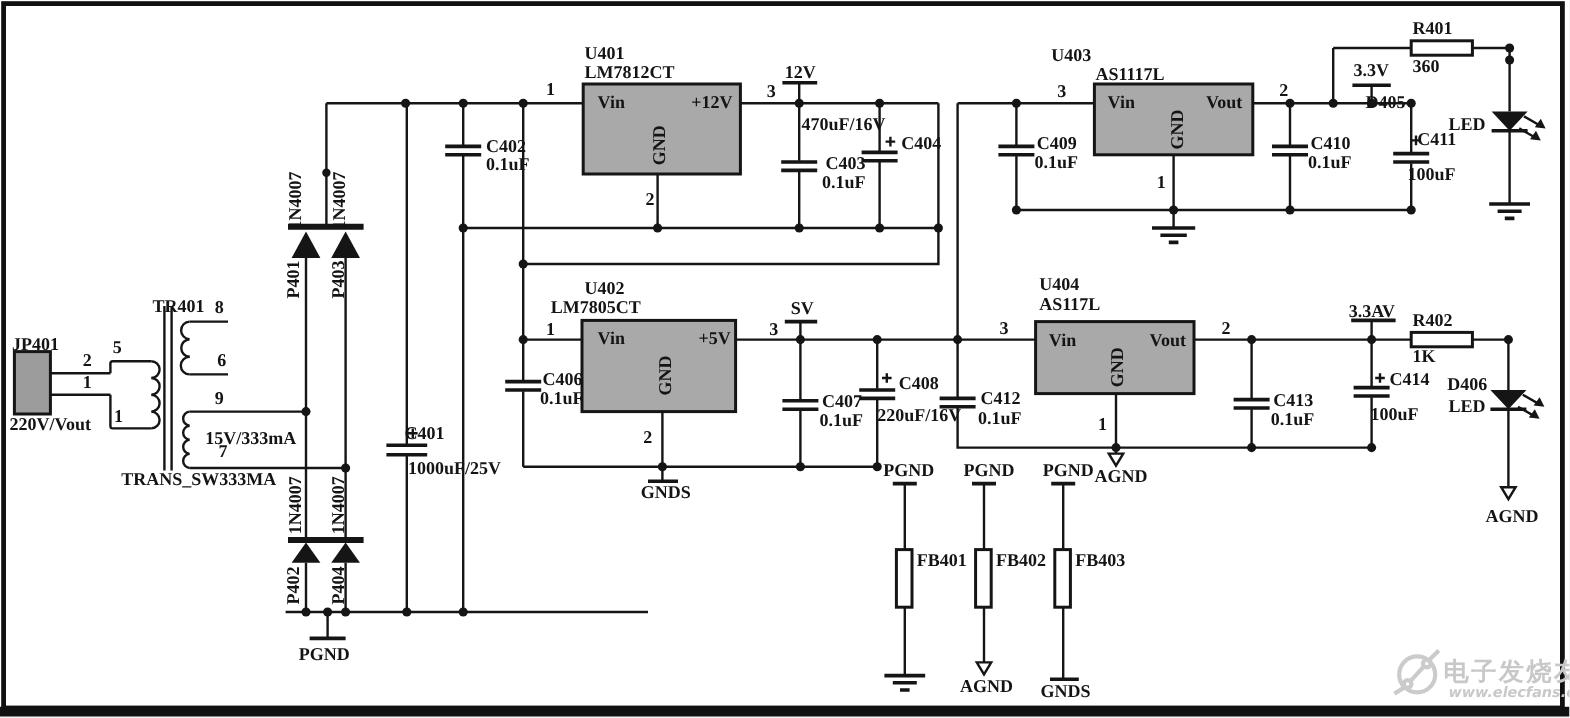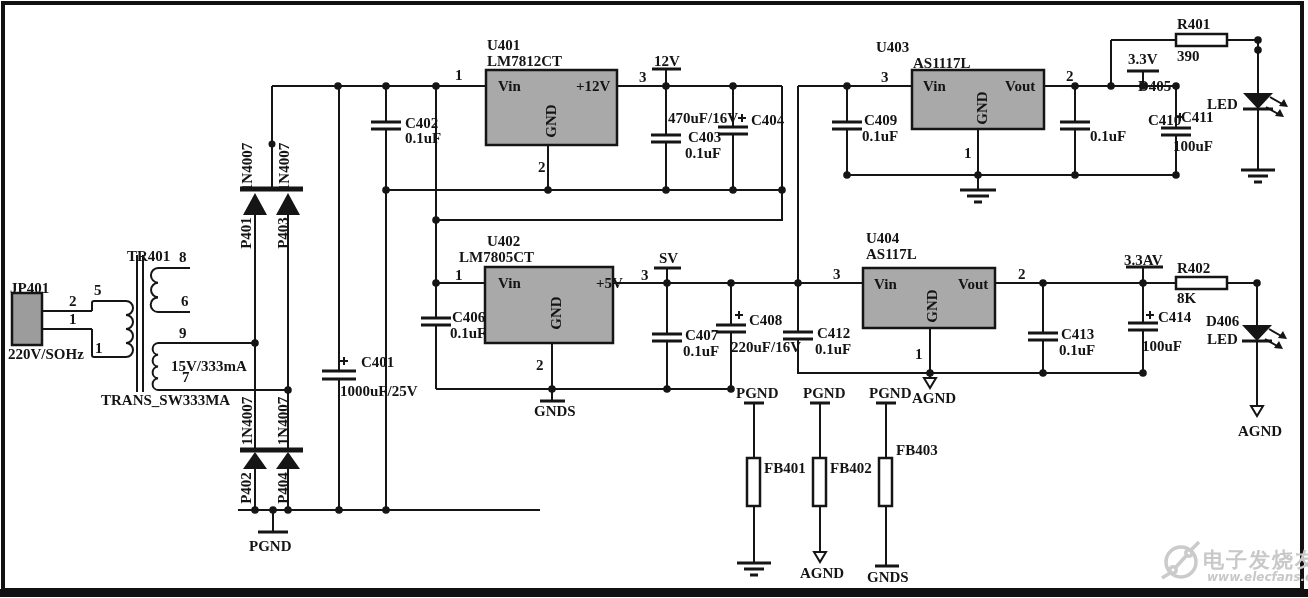--- a/index.html
+++ b/index.html
@@ -208,21 +208,21 @@
 
   <g stroke="#cbcbcb" stroke-width="3.5" fill="none">
     <circle cx="1181" cy="562" r="15"></circle>
     <circle cx="1173" cy="570" r="3.2"></circle>
     <circle cx="1189" cy="553" r="3.2"></circle>
     <path d="M1176,567 L1186,556 M1191,550 L1199,542 M1170,573 L1162,578"></path>
   </g>
 </svg>
 
 <div class="lbl" style="left:10px;top:281px">JP401</div>
-<div class="lbl" style="left:8px;top:347px">220V/SOHz</div>
+<div class="lbl" style="left:8px;top:347px">220V/Vout</div>
 <div class="lbl" style="left:69px;top:294px">2</div>
 <div class="lbl" style="left:69px;top:312px">1</div>
 
 <div class="lbl" style="left:127px;top:249px">TR401</div>
 <div class="lbl" style="left:94px;top:283px">5</div>
 <div class="lbl" style="left:95px;top:341px">1</div>
 <div class="lbl" style="left:179px;top:250px">8</div>
 <div class="lbl" style="left:181px;top:294px">6</div>
 <div class="lbl" style="left:179px;top:326px">9</div>
 <div class="lbl" style="left:182px;top:370px">7</div>
@@ -232,64 +232,64 @@
 <div class="lbl v" style="left:247px;top:167px">1N4007</div>
 <div class="lbl v" style="left:284px;top:167px">1N4007</div>
 <div class="lbl v" style="left:246px;top:233px">P401</div>
 <div class="lbl v" style="left:283px;top:233px">P403</div>
 <div class="lbl v" style="left:247px;top:421px">1N4007</div>
 <div class="lbl v" style="left:283px;top:421px">1N4007</div>
 <div class="lbl v" style="left:246px;top:488px">P402</div>
 <div class="lbl v" style="left:283px;top:488px">P404</div>
 <div class="lbl" style="left:249px;top:539px">PGND</div>
 
-<div class="lbl" style="left:361px;top:355px">C401</div>
+<div class="lbl" style="left:337px;top:355px">C401</div>
 <div class="lbl" style="left:340px;top:384px">1000uF/25V</div>
 
 <div class="lbl" style="left:405px;top:116px">C402</div>
 <div class="lbl" style="left:405px;top:131px">0.1uF</div>
 <div class="lbl" style="left:487px;top:38px">U401</div>
 <div class="lbl" style="left:487px;top:54px">LM7812CT</div>
 <div class="lbl" style="left:455px;top:68px">1</div>
 <div class="lbl" style="left:498px;top:79px">Vin</div>
 <div class="lbl" style="left:576px;top:79px">+12V</div>
 <div class="lbl v" style="left:551px;top:121px">GND</div>
 <div class="lbl" style="left:538px;top:160px">2</div>
 <div class="lbl" style="left:639px;top:70px">3</div>
 <div class="lbl" style="left:654px;top:54px">12V</div>
-<div class="lbl" style="left:668px;top:111px">470uF/16V</div>
+<div class="lbl" style="left:668px;top:97px">470uF/16V</div>
 <div class="lbl" style="left:688px;top:130px">C403</div>
 <div class="lbl" style="left:685px;top:146px">0.1uF</div>
 <div class="lbl" style="left:751px;top:113px">C404</div>
 
 <div class="lbl" style="left:876px;top:40px">U403</div>
 <div class="lbl" style="left:913px;top:56px">AS1117L</div>
 <div class="lbl" style="left:881px;top:70px">3</div>
 <div class="lbl" style="left:923px;top:79px">Vin</div>
 <div class="lbl" style="left:1005px;top:79px">Vout</div>
 <div class="lbl v" style="left:982px;top:108px">GND</div>
 <div class="lbl" style="left:964px;top:146px">1</div>
 <div class="lbl" style="left:1066px;top:69px">2</div>
 <div class="lbl" style="left:864px;top:113px">C409</div>
 <div class="lbl" style="left:862px;top:129px">0.1uF</div>
-<div class="lbl" style="left:1148px;top:113px">C410</div>
+<div class="lbl" style="left:1092px;top:113px">C410</div>
 <div class="lbl" style="left:1090px;top:129px">0.1uF</div>
 <div class="lbl" style="left:1128px;top:52px">3.3V</div>
 <div class="lbl" style="left:1181px;top:110px">C411</div>
 <div class="lbl" style="left:1173px;top:139px">100uF</div>
 <div class="lbl" style="left:1177px;top:17px">R401</div>
-<div class="lbl" style="left:1177px;top:49px">390</div>
+<div class="lbl" style="left:1177px;top:49px">360</div>
 <div class="lbl" style="left:1138px;top:79px">D405</div>
 <div class="lbl" style="left:1207px;top:97px">LED</div>
 
 <div class="lbl" style="left:487px;top:234px">U402</div>
 <div class="lbl" style="left:459px;top:250px">LM7805CT</div>
 <div class="lbl" style="left:455px;top:268px">1</div>
 <div class="lbl" style="left:498px;top:276px">Vin</div>
-<div class="lbl" style="left:596px;top:276px">+5V</div>
+<div class="lbl" style="left:582px;top:276px">+5V</div>
 <div class="lbl v" style="left:556px;top:313px">GND</div>
 <div class="lbl" style="left:536px;top:358px">2</div>
 <div class="lbl" style="left:641px;top:268px">3</div>
 <div class="lbl" style="left:659px;top:251px">SV</div>
 <div class="lbl" style="left:452px;top:310px">C406</div>
 <div class="lbl" style="left:450px;top:326px">0.1uF</div>
 <div class="lbl" style="left:685px;top:328px">C407</div>
 <div class="lbl" style="left:683px;top:344px">0.1uF</div>
 <div class="lbl" style="left:749px;top:313px">C408</div>
 <div class="lbl" style="left:731px;top:340px">220uF/16V</div>
@@ -305,30 +305,30 @@
 <div class="lbl" style="left:1018px;top:267px">2</div>
 <div class="lbl" style="left:912px;top:391px">AGND</div>
 <div class="lbl" style="left:817px;top:326px">C412</div>
 <div class="lbl" style="left:815px;top:342px">0.1uF</div>
 <div class="lbl" style="left:1061px;top:327px">C413</div>
 <div class="lbl" style="left:1059px;top:343px">0.1uF</div>
 <div class="lbl" style="left:1124px;top:253px">3.3AV</div>
 <div class="lbl" style="left:1158px;top:310px">C414</div>
 <div class="lbl" style="left:1142px;top:339px">100uF</div>
 <div class="lbl" style="left:1177px;top:261px">R402</div>
-<div class="lbl" style="left:1177px;top:291px">8K</div>
+<div class="lbl" style="left:1177px;top:291px">1K</div>
 <div class="lbl" style="left:1206px;top:314px">D406</div>
 <div class="lbl" style="left:1207px;top:332px">LED</div>
 <div class="lbl" style="left:1238px;top:424px">AGND</div>
 
 <div class="lbl" style="left:736px;top:386px">PGND</div>
 <div class="lbl" style="left:803px;top:386px">PGND</div>
 <div class="lbl" style="left:869px;top:386px">PGND</div>
 <div class="lbl" style="left:764px;top:461px">FB401</div>
 <div class="lbl" style="left:830px;top:461px">FB402</div>
-<div class="lbl" style="left:896px;top:443px">FB403</div>
+<div class="lbl" style="left:896px;top:461px">FB403</div>
 <div class="lbl" style="left:800px;top:566px">AGND</div>
 <div class="lbl" style="left:867px;top:570px">GNDS</div>
 
 <div class="wm-cn">电子发烧友</div>
 <div class="wm-url">www.elecfans.com</div>
 
 </div>
 
 </body></html>

